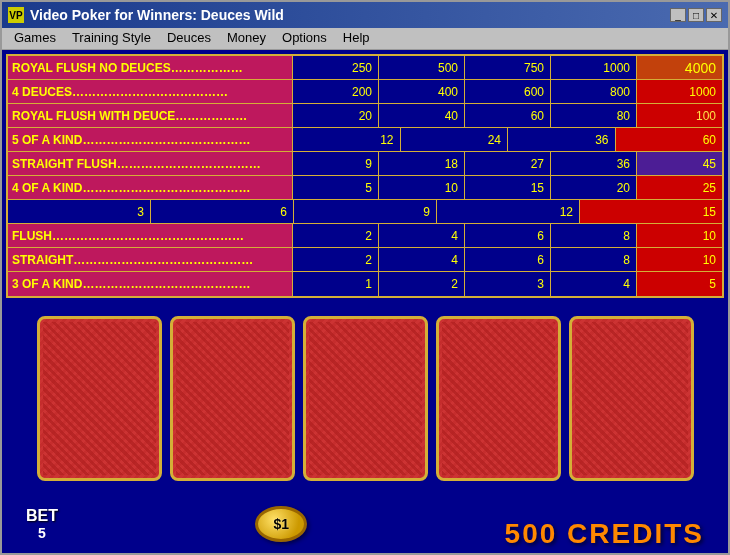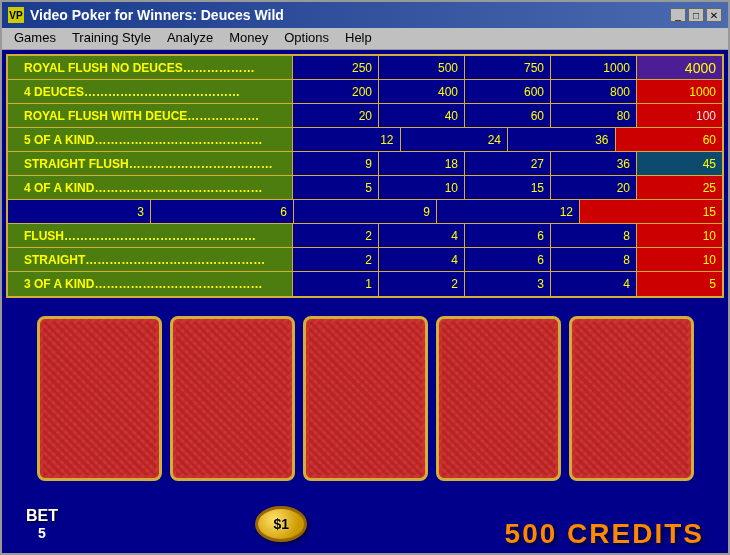--- a/index.html
+++ b/index.html
@@ -109,26 +109,26 @@
     }
 
     .pay-row:last-child {
       border-bottom: none;
     }
 
     .hand-name {
       color: #ffff00;
       font-size: 12px;
       font-weight: bold;
-      padding: 3px 16px;
+      padding: 3px 4px;
       width: 285px;
       flex-shrink: 0;
       display: flex;
       align-items: center;
-      background: #4d7c0f;
+      background: #be185d;
       border-right: 1px solid #d4af37;
     }
 
     .pay-col {
       flex: 1;
       display: flex;
       align-items: center;
       justify-content: flex-end;
       padding-right: 6px;
       color: #ffff00;
@@ -262,67 +262,67 @@
     <div class="title-bar-buttons">
       <div class="title-btn">_</div>
       <div class="title-btn">□</div>
       <div class="title-btn">✕</div>
     </div>
   </div>
 
   <div class="menu-bar">
     <span class="menu-item">Games</span>
     <span class="menu-item">Training Style</span>
-    <span class="menu-item">Analyze</span>
+    <span class="menu-item">Deuces</span>
     <span class="menu-item">Money</span>
     <span class="menu-item">Options</span>
     <span class="menu-item">Help</span>
   </div>
 
   <div class="game-area">
 
     <div class="pay-table">
     <div class="pay-row">
           <div class="hand-name">ROYAL FLUSH NO DEUCES………………</div>
           <div class="pay-col">250</div>
           <div class="pay-col">500</div>
           <div class="pay-col">750</div>
           <div class="pay-col">1000</div>
-          <div class="pay-col" style="background: #4c1d95; color: rgb(255, 255, 0); font-size: 14px;">4000</div>
+          <div class="pay-col" style="background: #c2410c; color: rgb(255, 255, 0); font-size: 14px;">4000</div>
         </div>
         <div class="pay-row">
           <div class="hand-name">4 DEUCES…………………………………</div>
           <div class="pay-col">200</div>
           <div class="pay-col">400</div>
           <div class="pay-col">600</div>
           <div class="pay-col">800</div>
           <div class="pay-col" style="background: rgb(204, 0, 0); color: rgb(255, 255, 0);">1000</div>
         </div>
         <div class="pay-row">
           <div class="hand-name">ROYAL FLUSH WITH DEUCE………………</div>
           <div class="pay-col">20</div>
           <div class="pay-col">40</div>
           <div class="pay-col">60</div>
           <div class="pay-col">80</div>
-          <div class="pay-col" style="background: rgb(204, 0, 0); color: #e5e5e5;">100</div>
+          <div class="pay-col" style="background: rgb(204, 0, 0); color: #fde047;">100</div>
         </div>
         <div class="pay-row">
           <div class="hand-name">5 OF A KIND……………………………………</div>
           <div class="pay-col">12</div>
           <div class="pay-col">24</div>
           <div class="pay-col">36</div>
           <div class="pay-col" style="background: rgb(204, 0, 0); color: rgb(255, 255, 0);">60</div>
         </div>
         <div class="pay-row">
           <div class="hand-name">STRAIGHT FLUSH………………………………</div>
           <div class="pay-col">9</div>
           <div class="pay-col">18</div>
           <div class="pay-col">27</div>
           <div class="pay-col">36</div>
-          <div class="pay-col" style="background: #0c4a6e; color: rgb(255, 255, 0);">45</div>
+          <div class="pay-col" style="background: #4c1d95; color: rgb(255, 255, 0);">45</div>
         </div>
         <div class="pay-row">
           <div class="hand-name">4 OF A KIND……………………………………</div>
           <div class="pay-col">5</div>
           <div class="pay-col">10</div>
           <div class="pay-col">15</div>
           <div class="pay-col">20</div>
           <div class="pay-col" style="background: rgb(204, 0, 0); color: rgb(255, 255, 0);">25</div>
         </div>
         <div class="pay-row">

